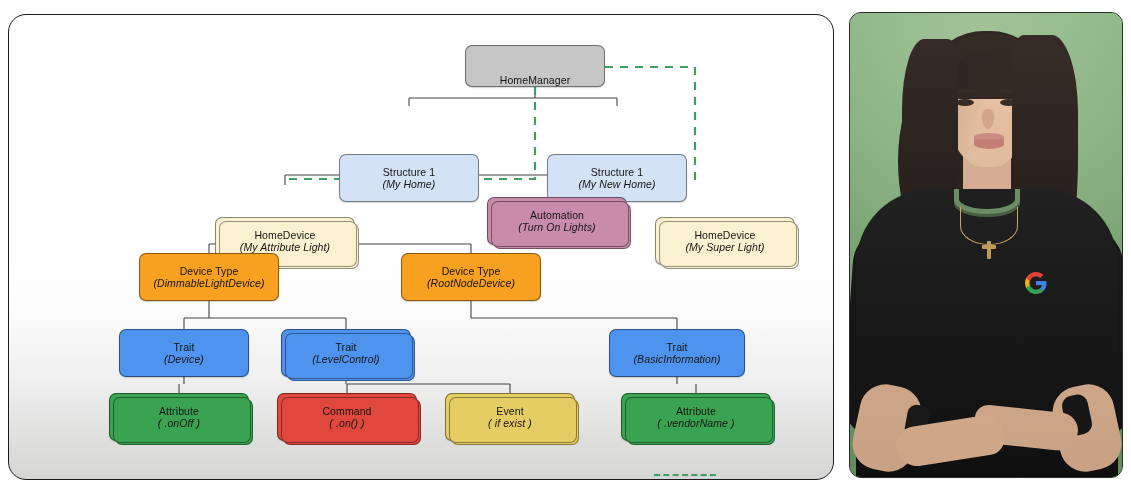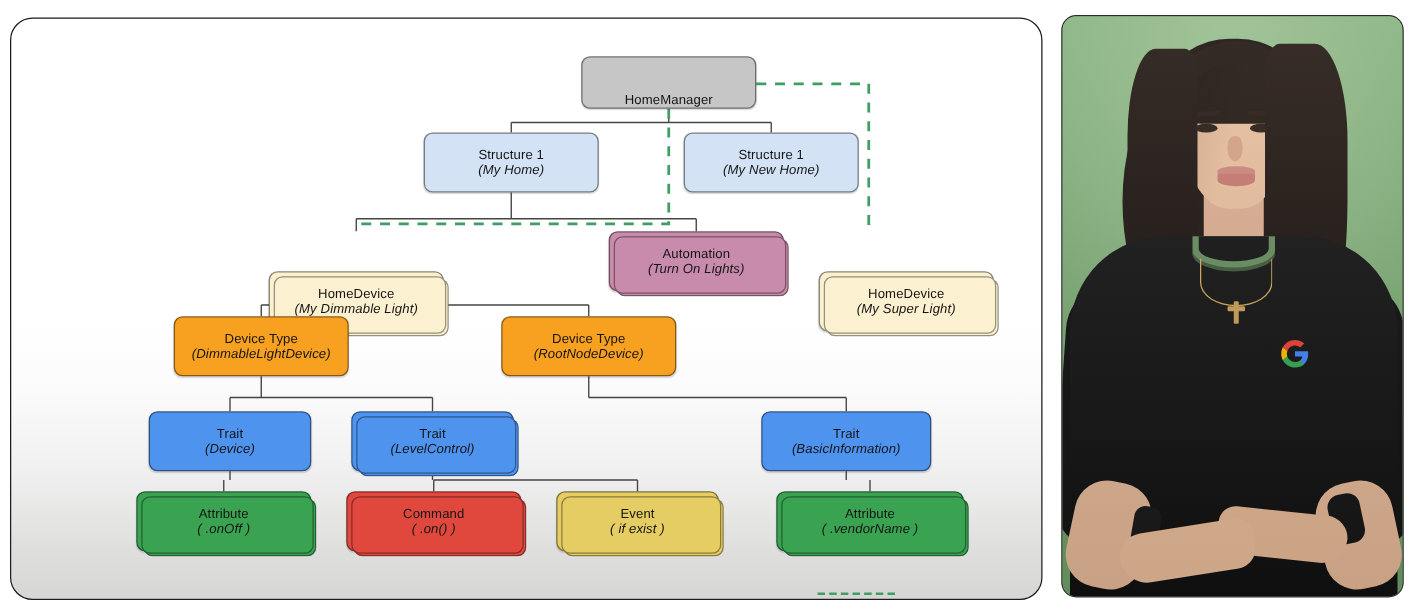--- a/index.html
+++ b/index.html
@@ -41,23 +41,23 @@
   
   .stack::before, .stack::after {
     content:""; position:absolute; border-radius:7px;
     border:1px solid rgba(0,0,0,.4);
     background: inherit; z-index:-1;
   }
   .stack::before { left:5px;  top:5px;  right:-5px;  bottom:-5px; }
   .stack::after  { left:2.5px;top:2.5px;right:-2.5px;bottom:-2.5px; }
 
   .c-gray   { background:#c6c6c6; }
-  .c-blue   { background:#d3e3f5; }
+  .c-blue   { background:#d3e3f5;margin-top:48px; }
   .c-cream  { background:#fbf0cf;margin-top:32px; }
-  .c-mauve  { background:#c98bab; }
+  .c-mauve  { background:#c98bab;margin-top:12px; }
   .c-orange { background:#f8a01f;justify-content:center; }
   .c-brightblue { background:#4e93ee; }
   .c-green  { background:#3aa352;align-items:center; }
   .c-red    { background:#e0483e; }
   .c-yellow { background:#e5cd63; }
 
   
   #note {
     position:absolute; left:62px; top:452px;
     font-size:10.2px; font-weight:700; color:#1c1c1c;
@@ -192,21 +192,21 @@
         <div class="node c-blue" style="left: 330px; top: 91px; width: 140px; height: 48px;">
           <div class="l1">Structure 1</div>
           <div class="l2">(My Home)</div>
         </div>
         <div class="node c-blue" style="left: 538px; top: 91px; width: 140px; height: 48px;">
           <div class="l1">Structure 1</div>
           <div class="l2">(My New Home)</div>
         </div>
         <div class="node c-cream stack" style="left: 206px; top: 170px; width: 140px; height: 48px;">
           <div class="l1">HomeDevice</div>
-          <div class="l2">(My Dimmable Light)</div>
+          <div class="l2">(My Attribute Light)</div>
         </div>
         <div class="node c-mauve stack" style="left: 478px; top: 170px; width: 140px; height: 48px;">
           <div class="l1">Automation</div>
           <div class="l2">(Turn On Lights)</div>
         </div>
         <div class="node c-cream stack" style="left: 646px; top: 170px; width: 140px; height: 48px;">
           <div class="l1">HomeDevice</div>
           <div class="l2">(My Super Light)</div>
         </div>
         <div class="node c-orange" style="left: 130px; top: 238px; width: 140px; height: 48px;">

